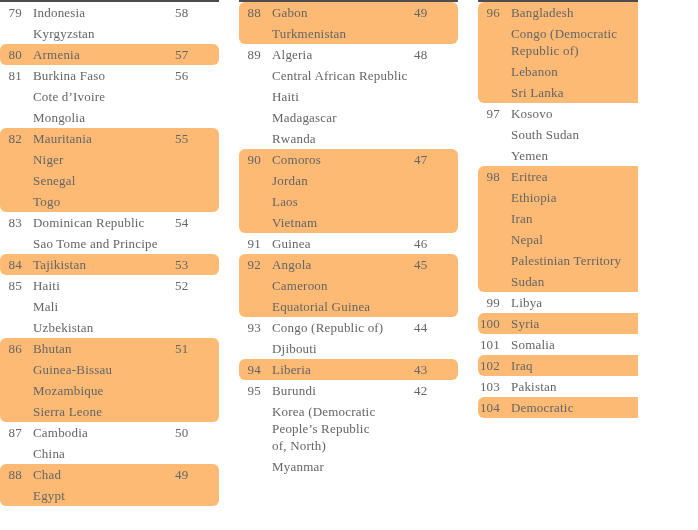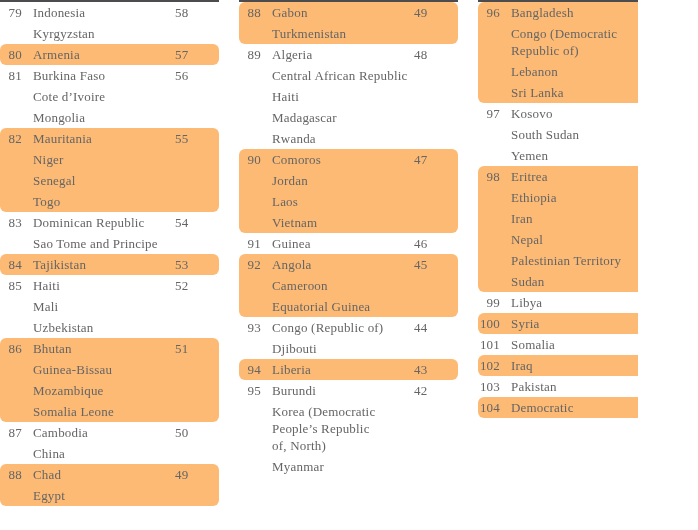--- a/index.html
+++ b/index.html
@@ -152,21 +152,21 @@
             <div class="name">Guinea-Bissau</div>
             <div class="score"></div>
           </div>
           <div class="row">
             <div class="rank"></div>
             <div class="name">Mozambique</div>
             <div class="score"></div>
           </div>
           <div class="row">
             <div class="rank"></div>
-            <div class="name">Somalia Leone</div>
+            <div class="name">Sierra Leone</div>
             <div class="score"></div>
           </div>
         </div>
         <div class="group">
           <div class="row">
             <div class="rank">87</div>
             <div class="name">Cambodia</div>
             <div class="score">50</div>
           </div>
           <div class="row">

